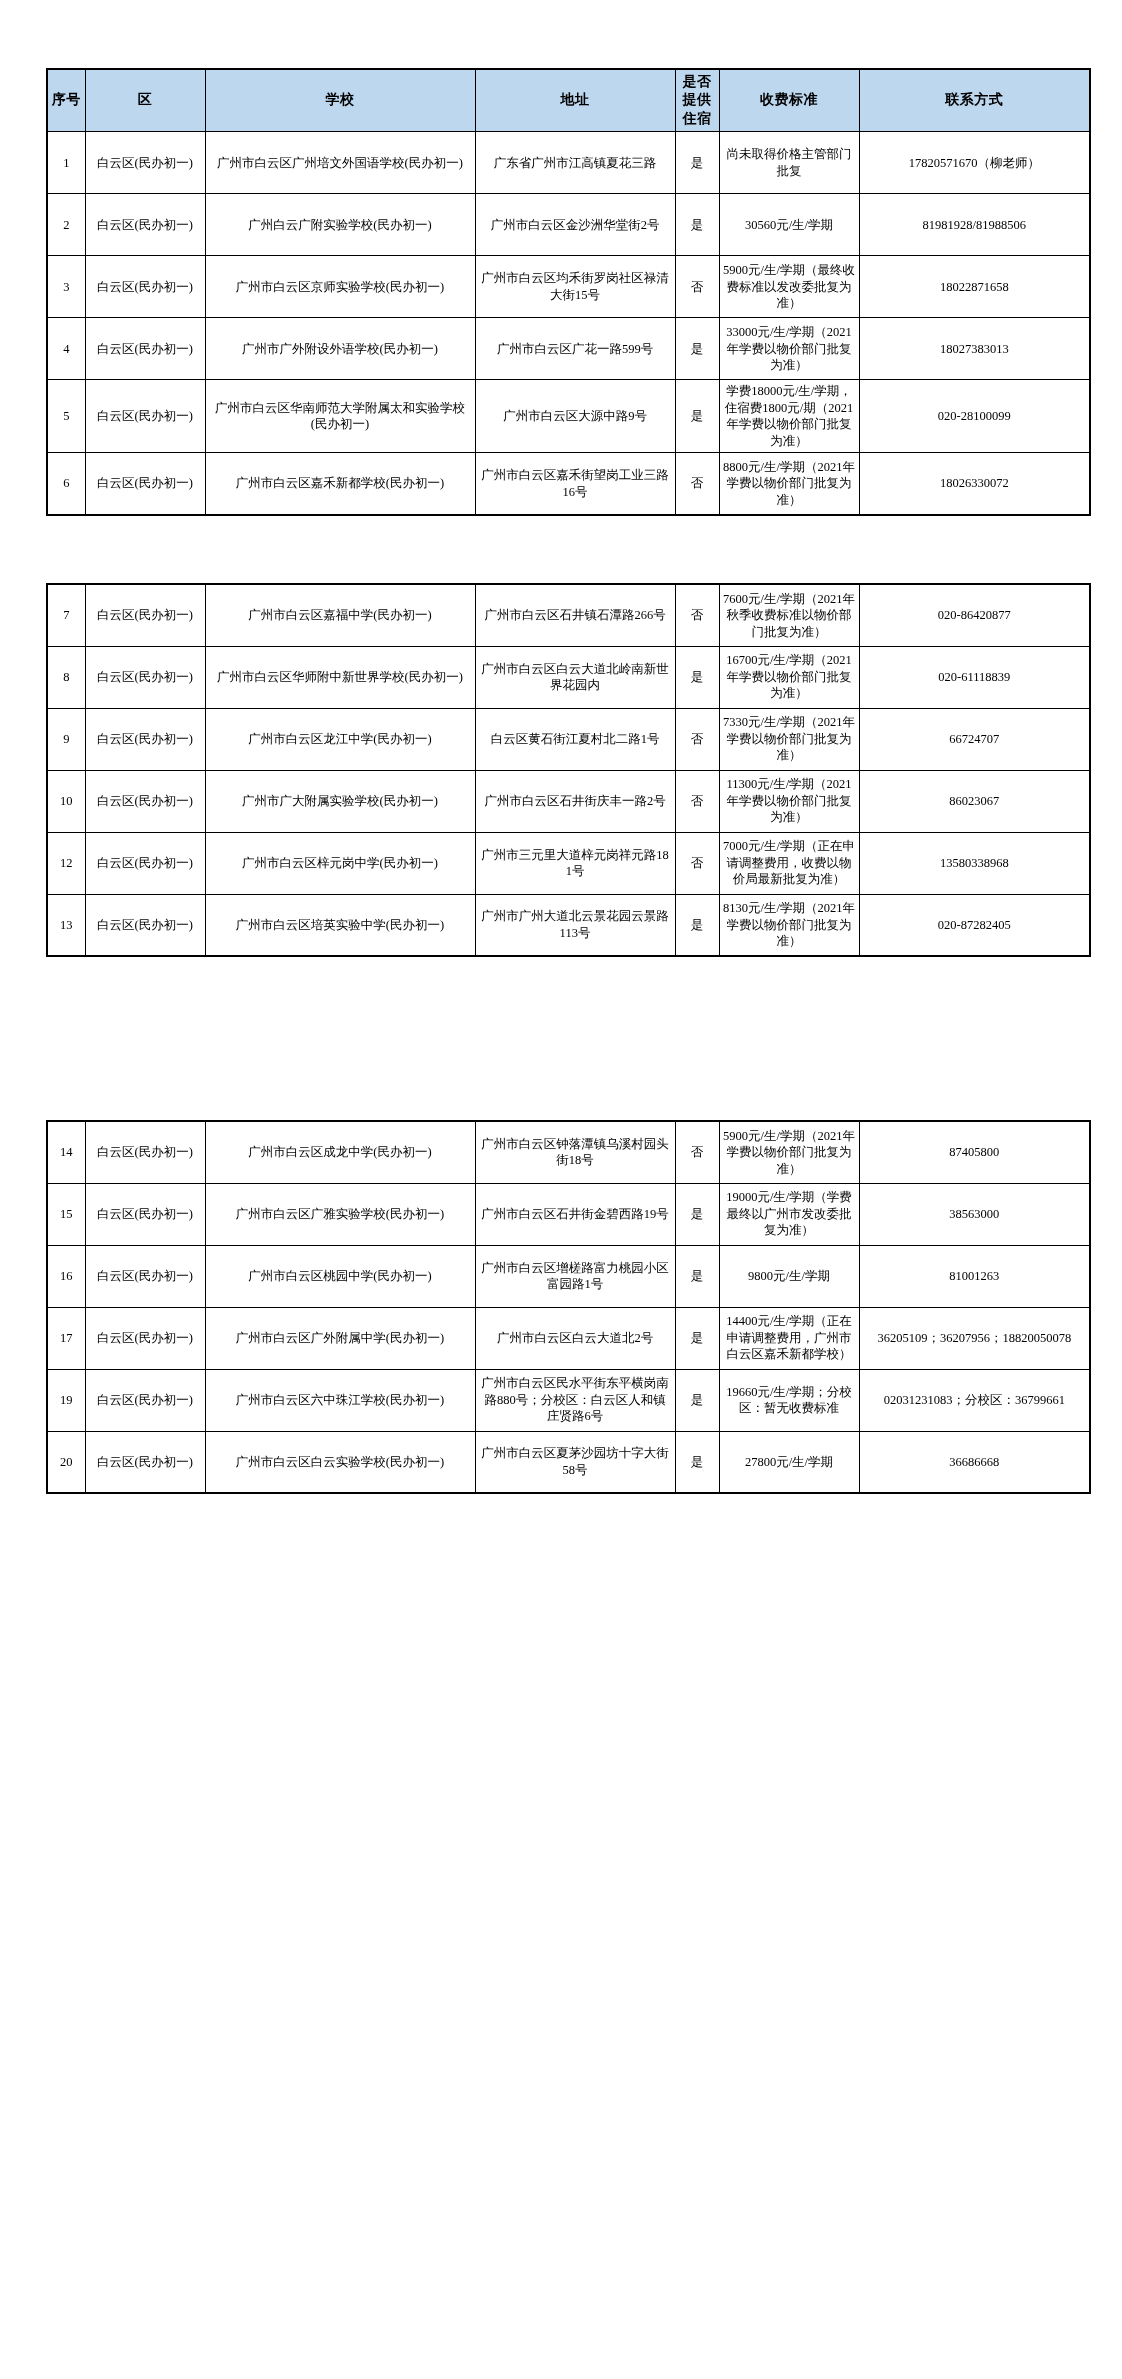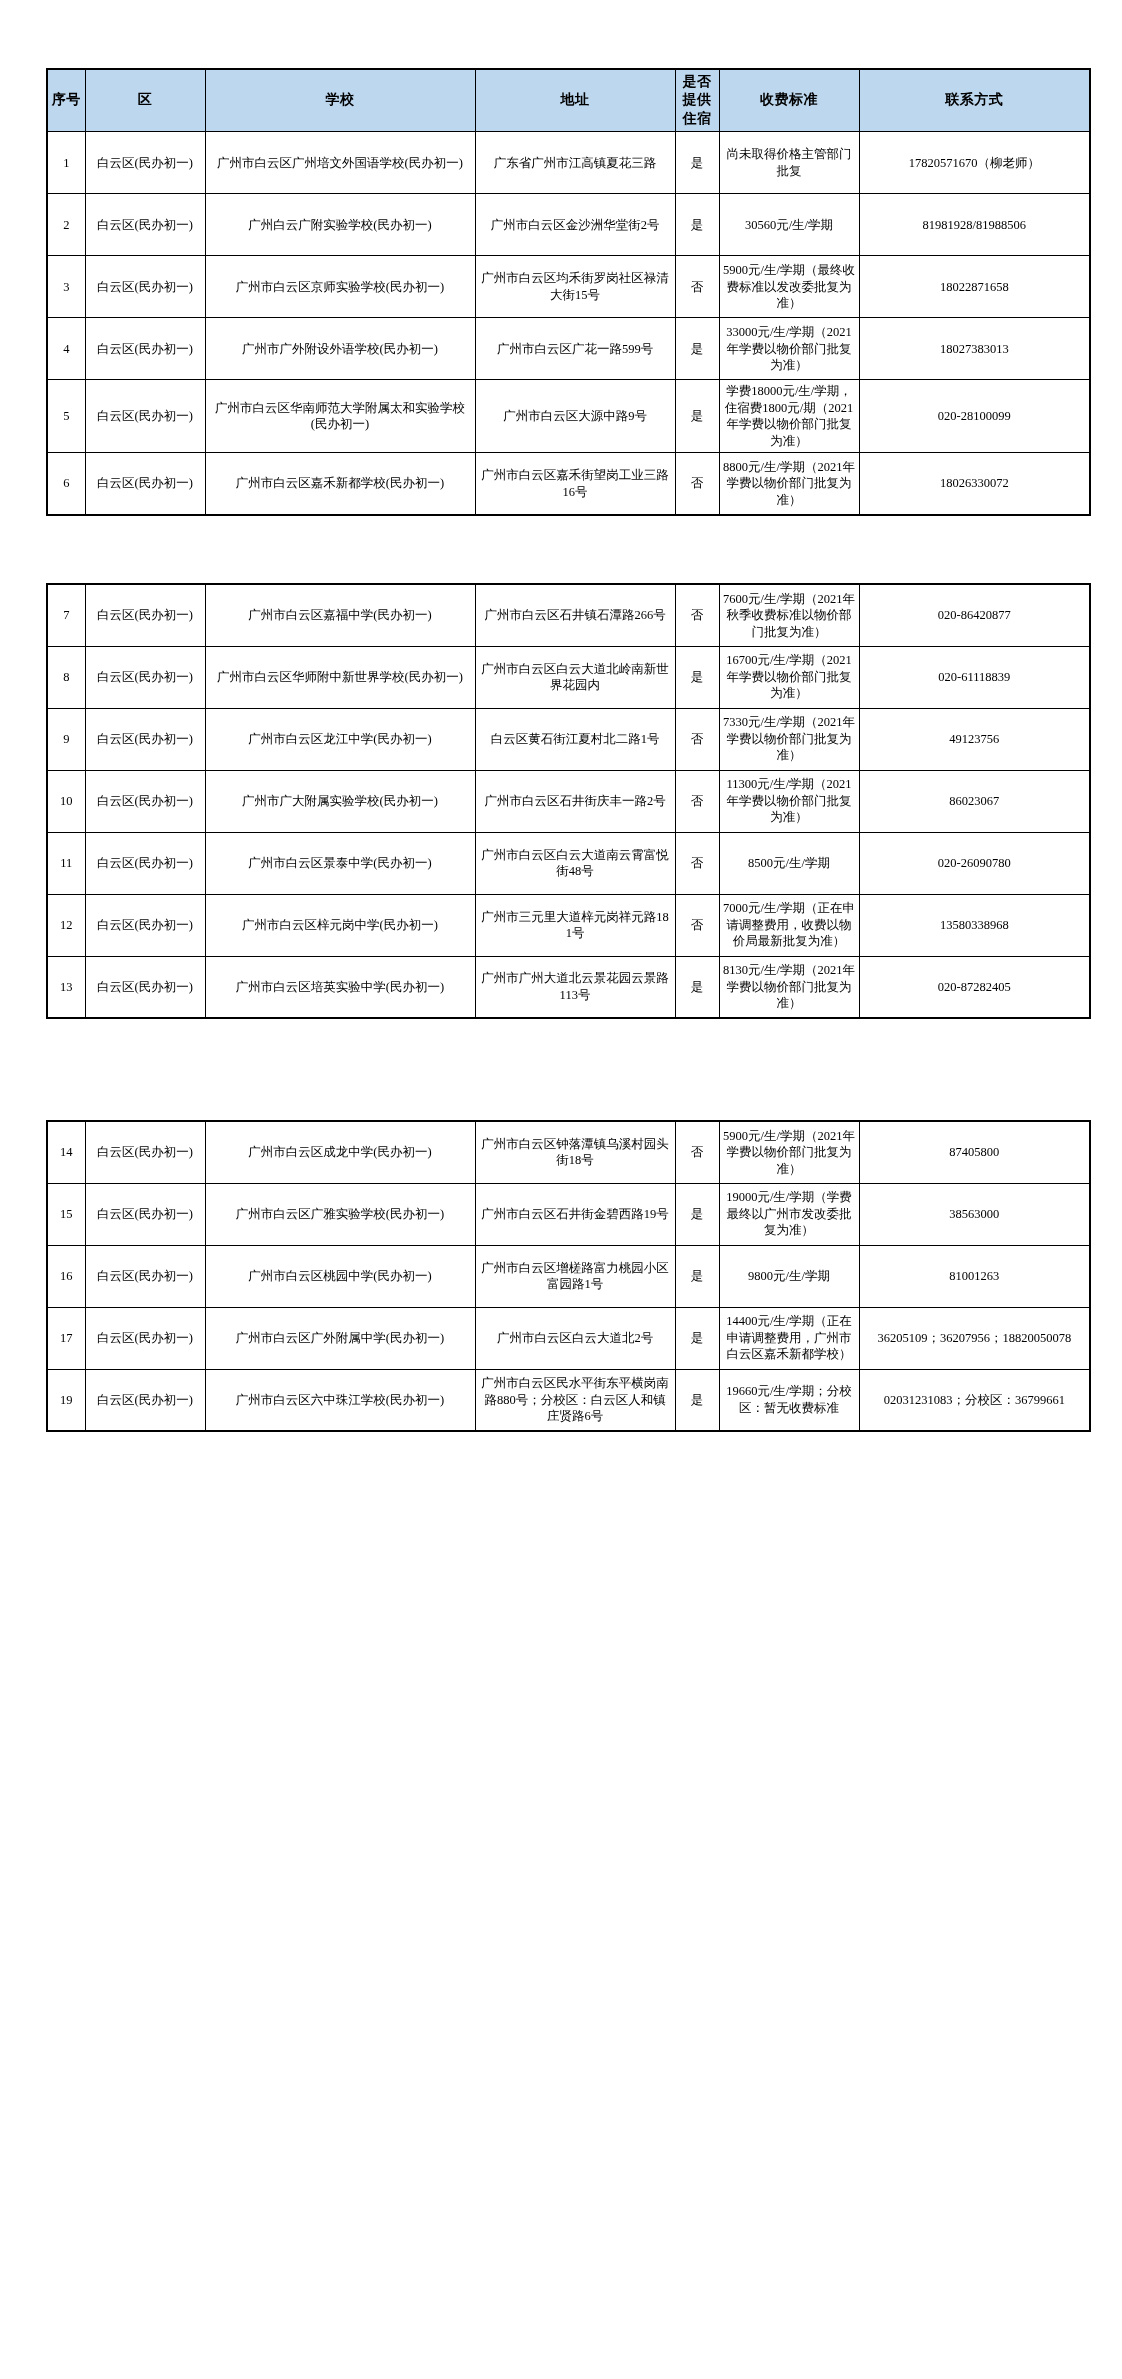--- a/index.html
+++ b/index.html
@@ -177,39 +177,30 @@
           <td class="cell-fee">16700元/生/学期（2021年学费以物价部门批复为准）</td>
           <td class="cell-contact">020-61118839</td>
         </tr>
         <tr class="data-row">
           <td class="cell-no">9</td>
           <td class="cell-dist">白云区(民办初一)</td>
           <td class="cell-school">广州市白云区龙江中学(民办初一)</td>
           <td class="cell-addr">白云区黄石街江夏村北二路1号</td>
           <td class="cell-board">否</td>
           <td class="cell-fee">7330元/生/学期（2021年学费以物价部门批复为准）</td>
-          <td class="cell-contact">49123756</td>
+          <td class="cell-contact">66724707</td>
         </tr>
         <tr class="data-row">
           <td class="cell-no">10</td>
           <td class="cell-dist">白云区(民办初一)</td>
           <td class="cell-school">广州市广大附属实验学校(民办初一)</td>
           <td class="cell-addr">广州市白云区石井街庆丰一路2号</td>
           <td class="cell-board">否</td>
           <td class="cell-fee">11300元/生/学期（2021年学费以物价部门批复为准）</td>
           <td class="cell-contact">86023067</td>
-        </tr>
-        <tr class="data-row">
-          <td class="cell-no">11</td>
-          <td class="cell-dist">白云区(民办初一)</td>
-          <td class="cell-school">广州市白云区景泰中学(民办初一)</td>
-          <td class="cell-addr">广州市白云区白云大道南云霄富悦街48号</td>
-          <td class="cell-board">否</td>
-          <td class="cell-fee">8500元/生/学期</td>
-          <td class="cell-contact">020-26090780</td>
         </tr>
         <tr class="data-row">
           <td class="cell-no">12</td>
           <td class="cell-dist">白云区(民办初一)</td>
           <td class="cell-school">广州市白云区梓元岗中学(民办初一)</td>
           <td class="cell-addr">广州市三元里大道梓元岗祥元路181号</td>
           <td class="cell-board">否</td>
           <td class="cell-fee">7000元/生/学期（正在申请调整费用，收费以物价局最新批复为准）</td>
           <td class="cell-contact">13580338968</td>
         </tr>
@@ -275,15 +266,24 @@
         </tr>
         <tr class="data-row">
           <td class="cell-no">19</td>
           <td class="cell-dist">白云区(民办初一)</td>
           <td class="cell-school">广州市白云区六中珠江学校(民办初一)</td>
           <td class="cell-addr">广州市白云区民水平街东平横岗南路880号；分校区：白云区人和镇庄贤路6号</td>
           <td class="cell-board">是</td>
           <td class="cell-fee">19660元/生/学期；分校区：暂无收费标准</td>
           <td class="cell-contact">02031231083；分校区：36799661</td>
         </tr>
+        <tr class="data-row">
+          <td class="cell-no">20</td>
+          <td class="cell-dist">白云区(民办初一)</td>
+          <td class="cell-school">广州市白云区白云实验学校(民办初一)</td>
+          <td class="cell-addr">广州市白云区夏茅沙园坊十字大街58号</td>
+          <td class="cell-board">是</td>
+          <td class="cell-fee">27800元/生/学期</td>
+          <td class="cell-contact">36686668</td>
+        </tr>
       </tbody>
     </table>
   </div>
 
 </body></html>

